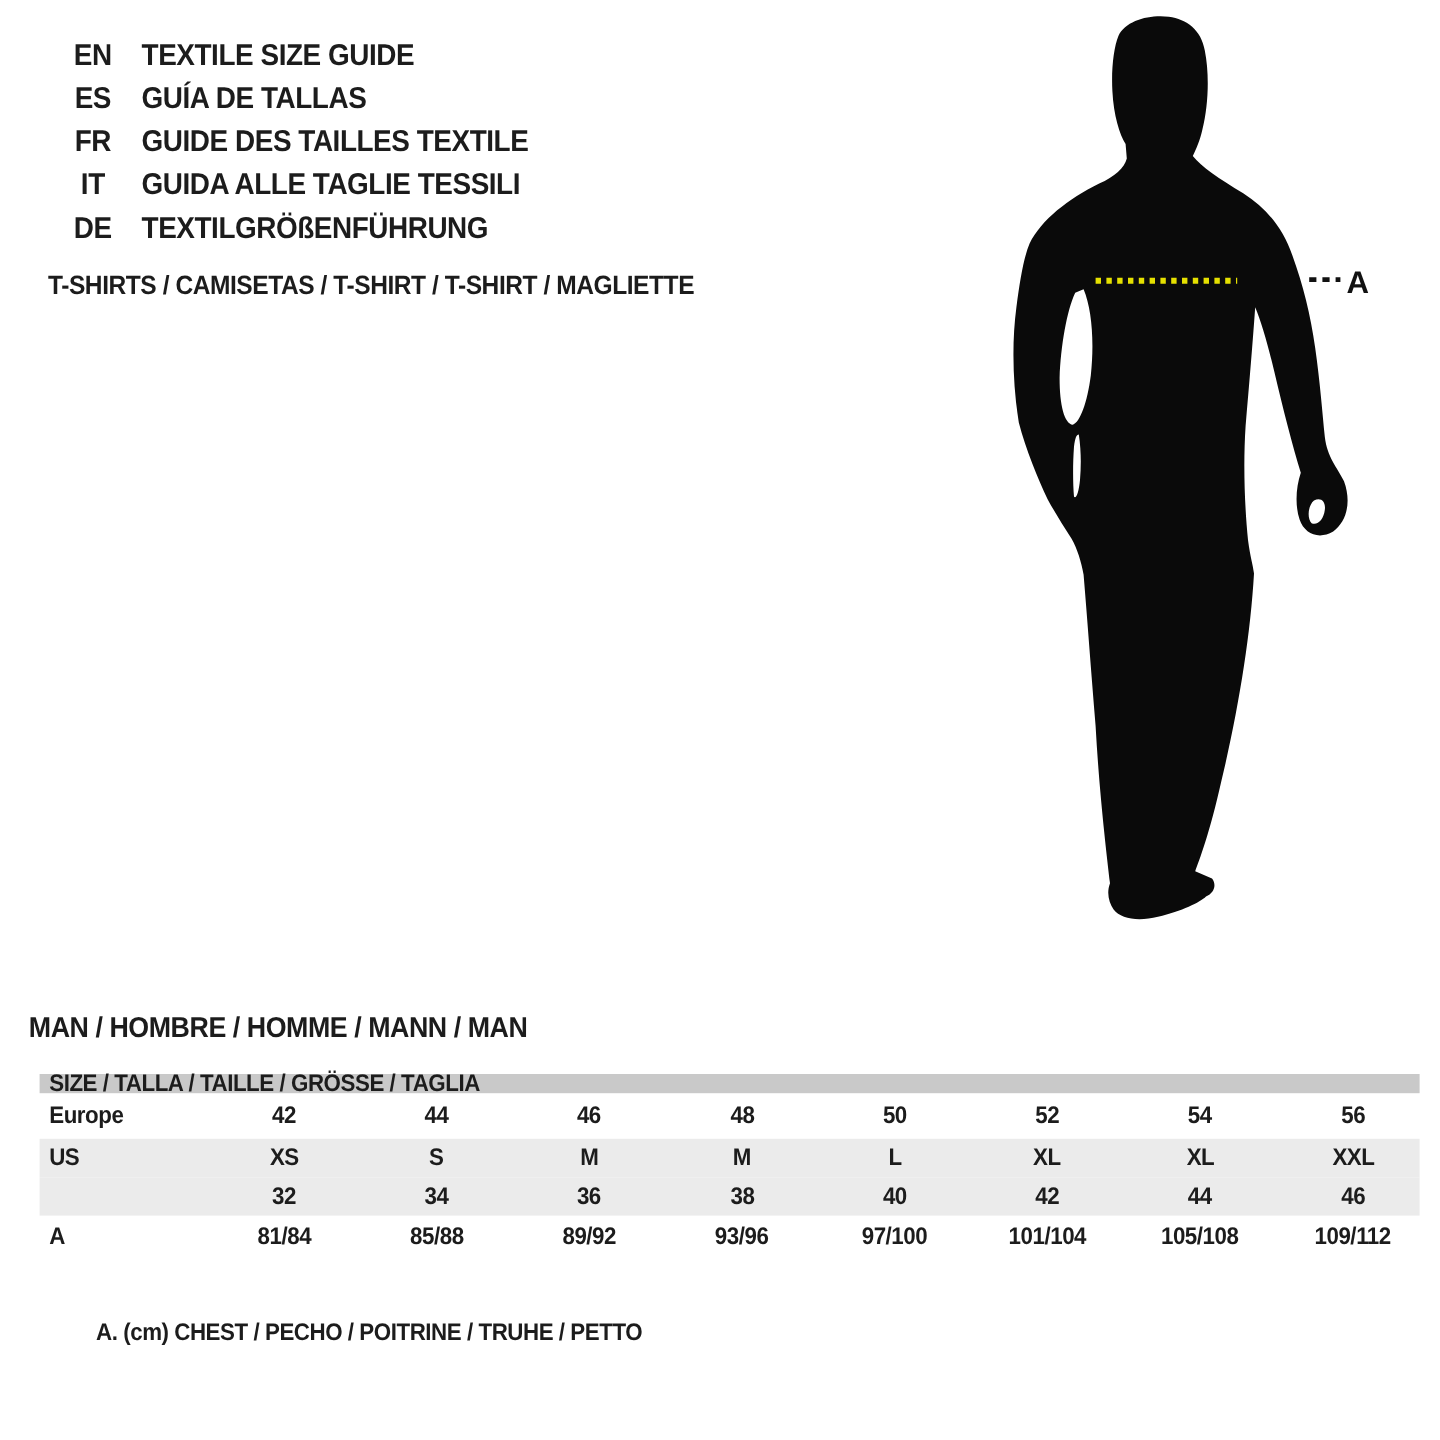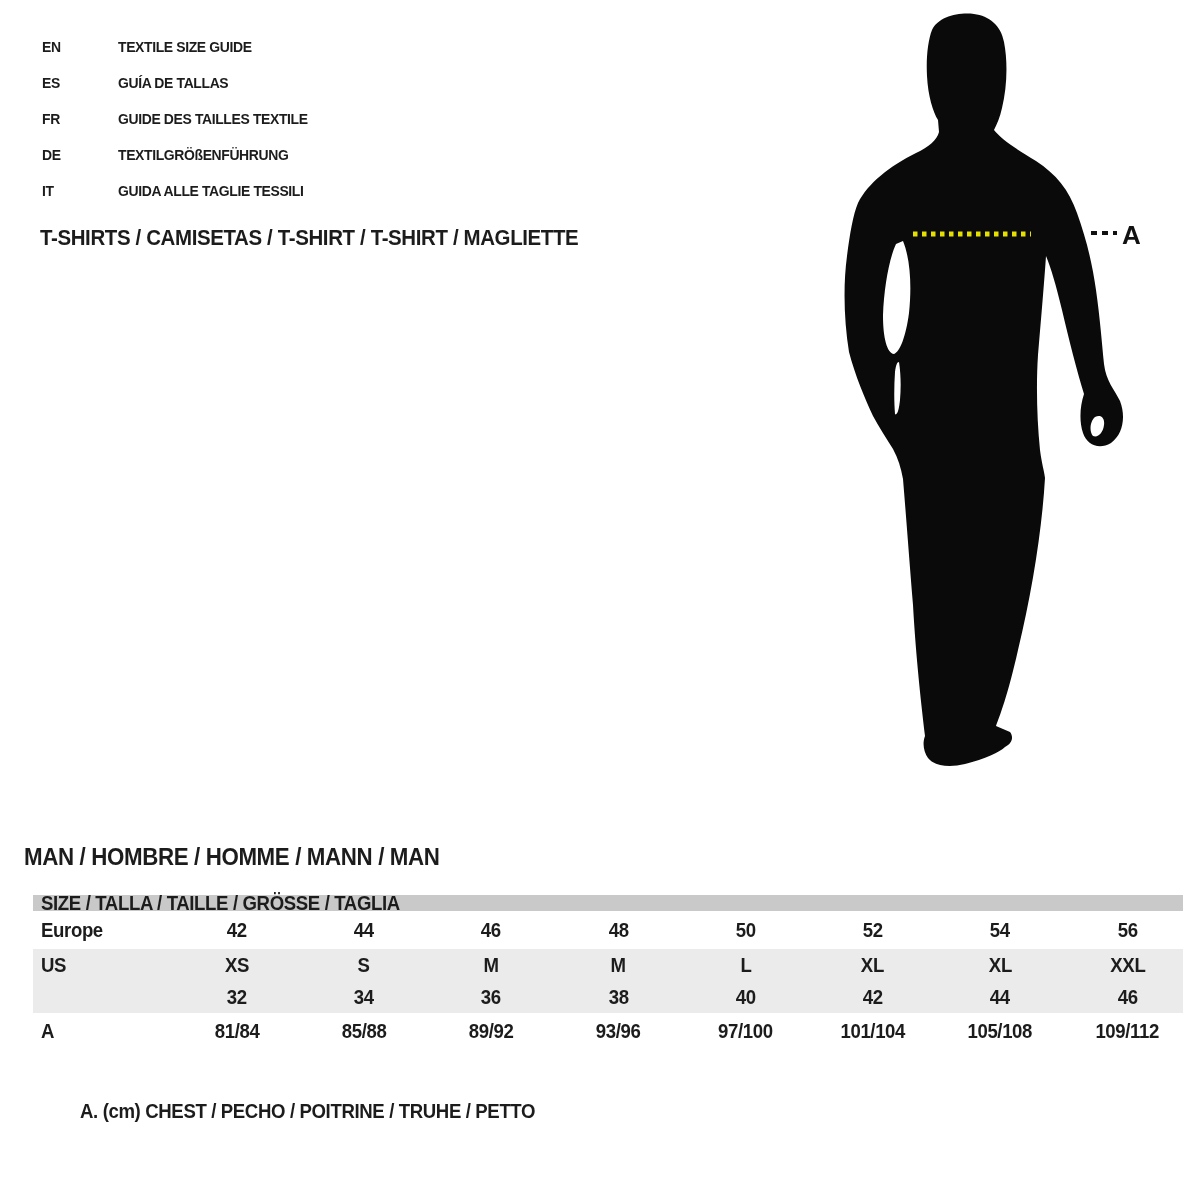--- a/index.html
+++ b/index.html
@@ -26,21 +26,22 @@
   
   .lang-block {
     position: absolute;
     left: 42px;
     top: 28px;
   }
   .lang-row {
     display: flex;
     height: 36px;
     align-items: center;
-    font-size: 15px;
+    font-size: 25px;
+    text-align: center;
   }
   .lang-code { width: 76px; }
   
   .product-block {
     position: absolute;
     left: 40px;
     top: 217px;
   }
   .product-line {
     height: 34px;
@@ -115,26 +116,26 @@
   </div>
   <div class="lang-row">
     <span class="lang-code cond">ES</span>
     <span class="cond">GUÍA DE TALLAS</span>
   </div>
   <div class="lang-row">
     <span class="lang-code cond">FR</span>
     <span class="cond">GUIDE DES TAILLES TEXTILE</span>
   </div>
   <div class="lang-row">
+    <span class="lang-code cond">IT</span>
+    <span class="cond">GUIDA ALLE TAGLIE TESSILI</span>
+  </div>
+  <div class="lang-row">
     <span class="lang-code cond">DE</span>
     <span class="cond">TEXTILGRÖßENFÜHRUNG</span>
-  </div>
-  <div class="lang-row">
-    <span class="lang-code cond">IT</span>
-    <span class="cond">GUIDA ALLE TAGLIE TESSILI</span>
   </div>
 </div>
 
 <div class="product-block">
   <div class="product-line">
     <span class="cond">T-SHIRTS / CAMISETAS / T-SHIRT / T-SHIRT / MAGLIETTE</span>
   </div>
 </div>
 
 <svg class="figure-svg" viewBox="0 0 1200 1200" aria-hidden="true">

